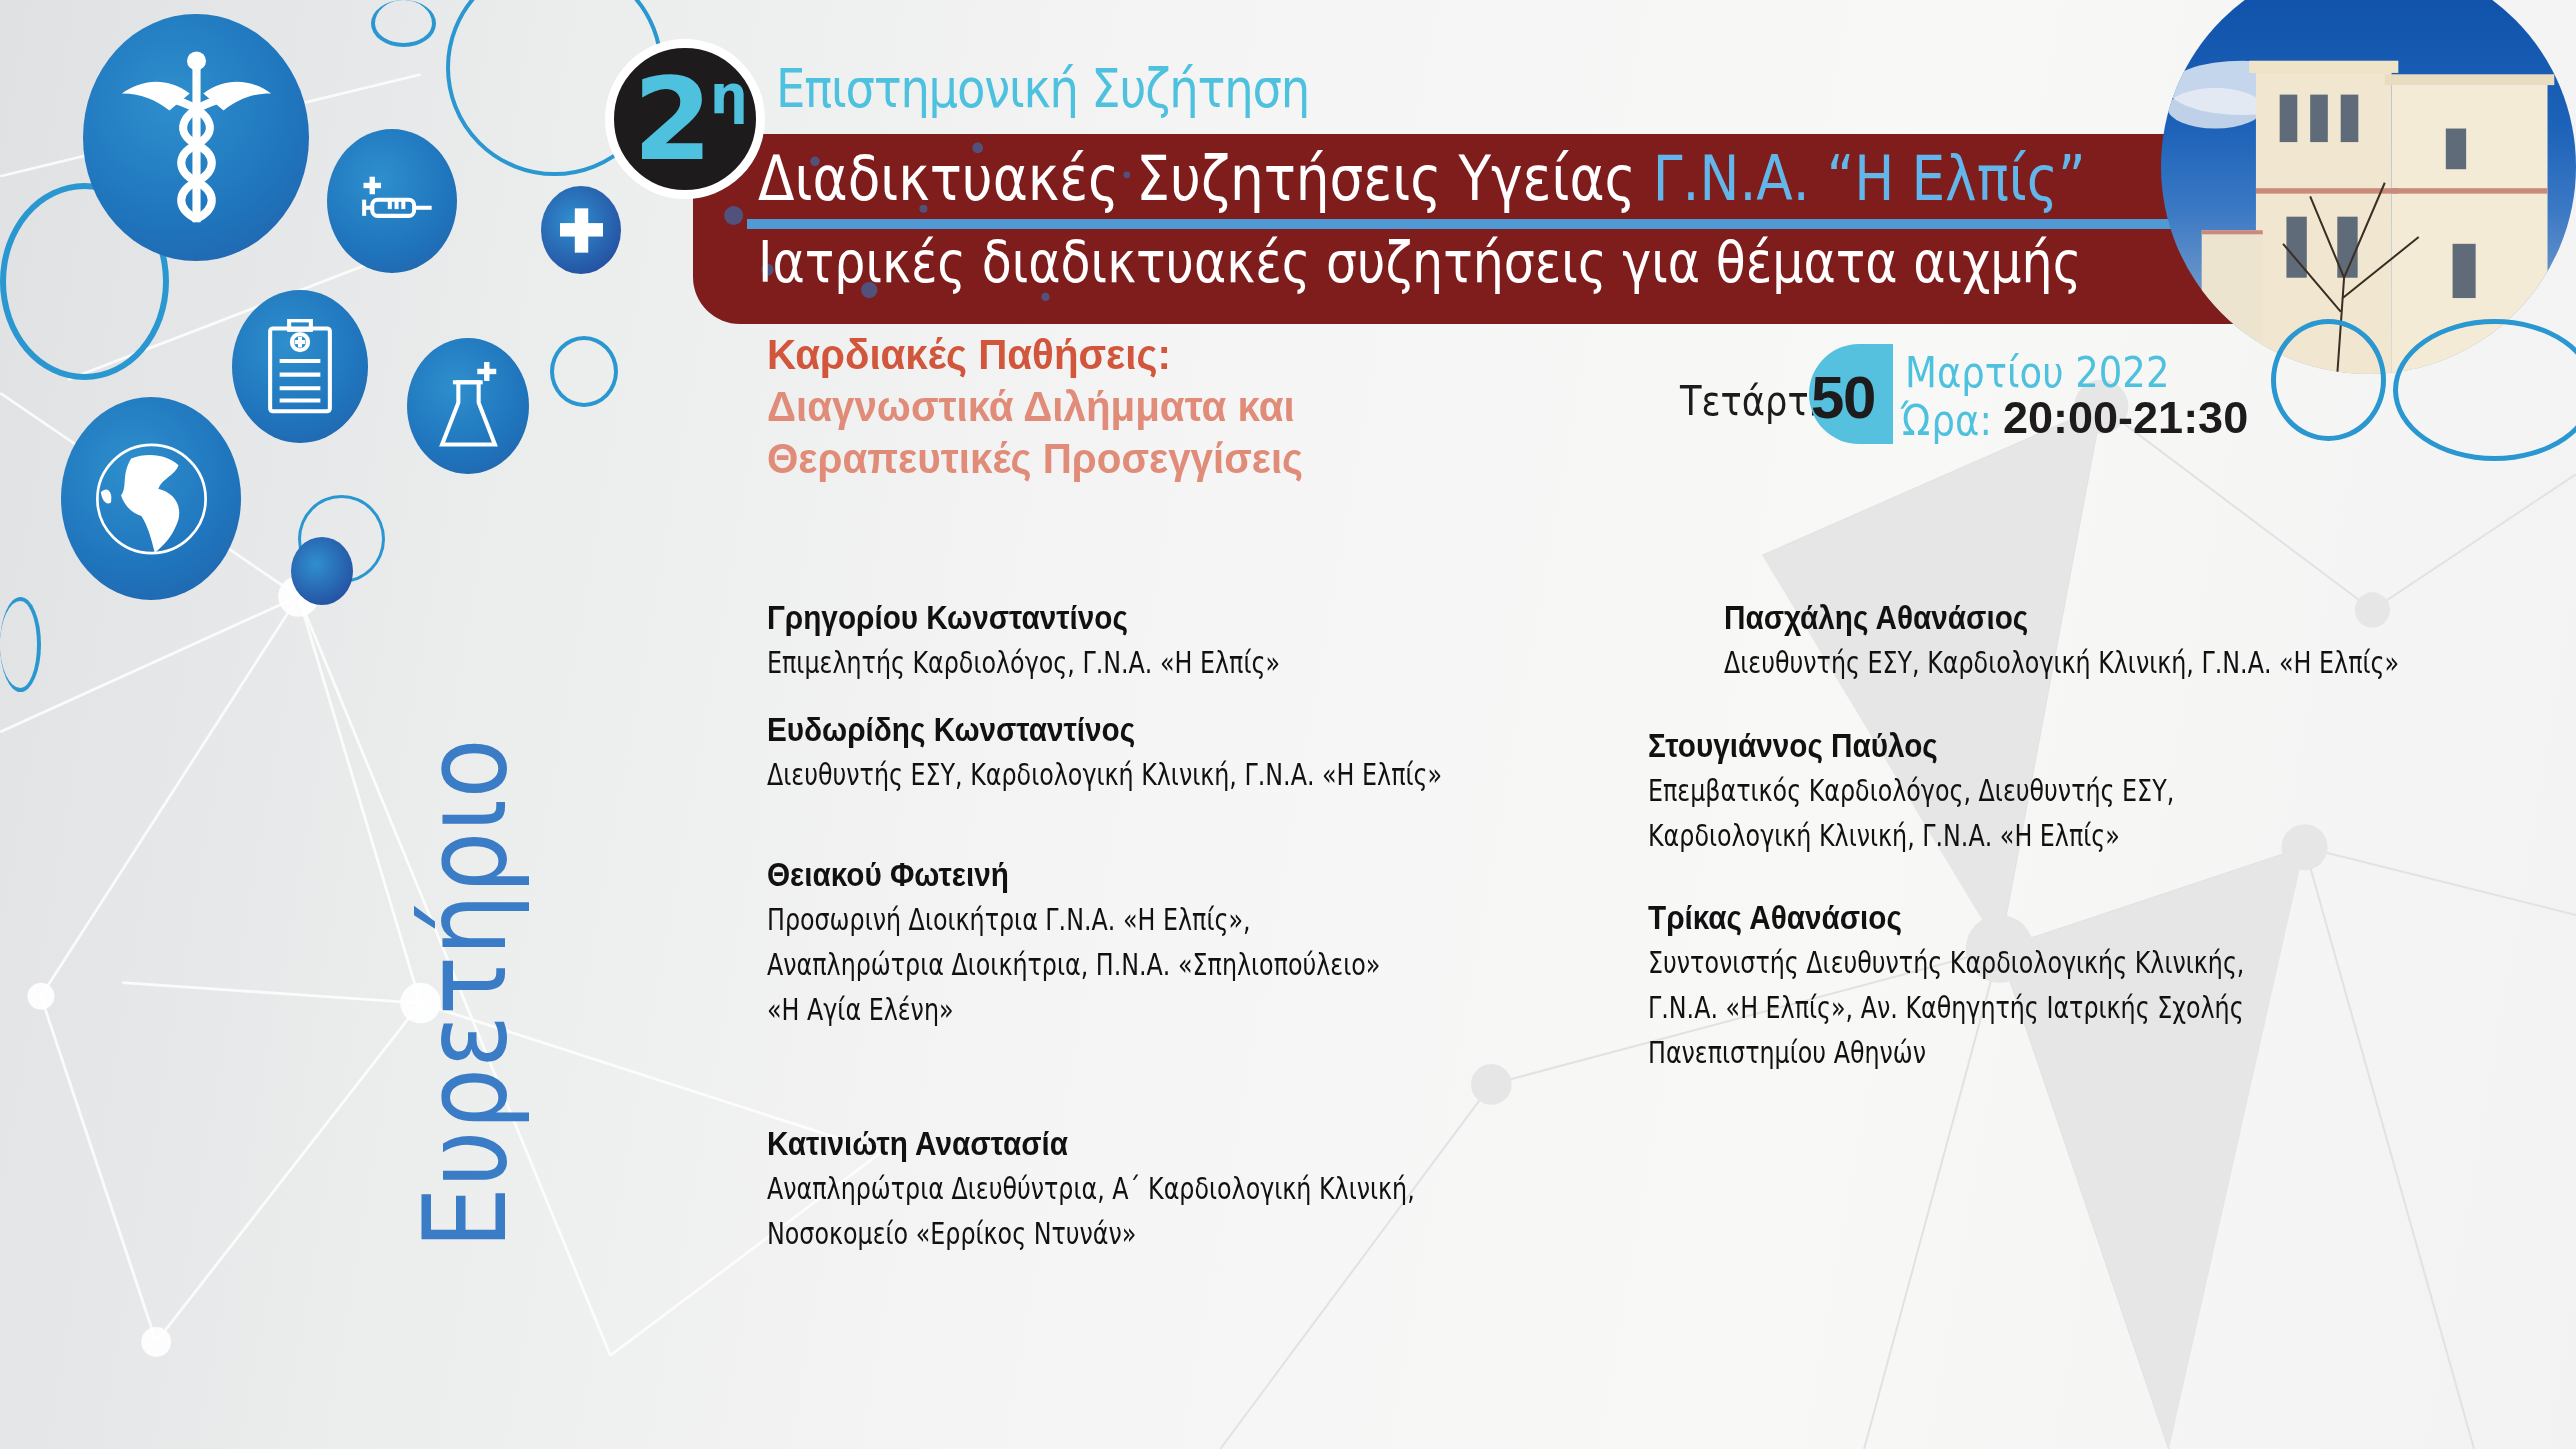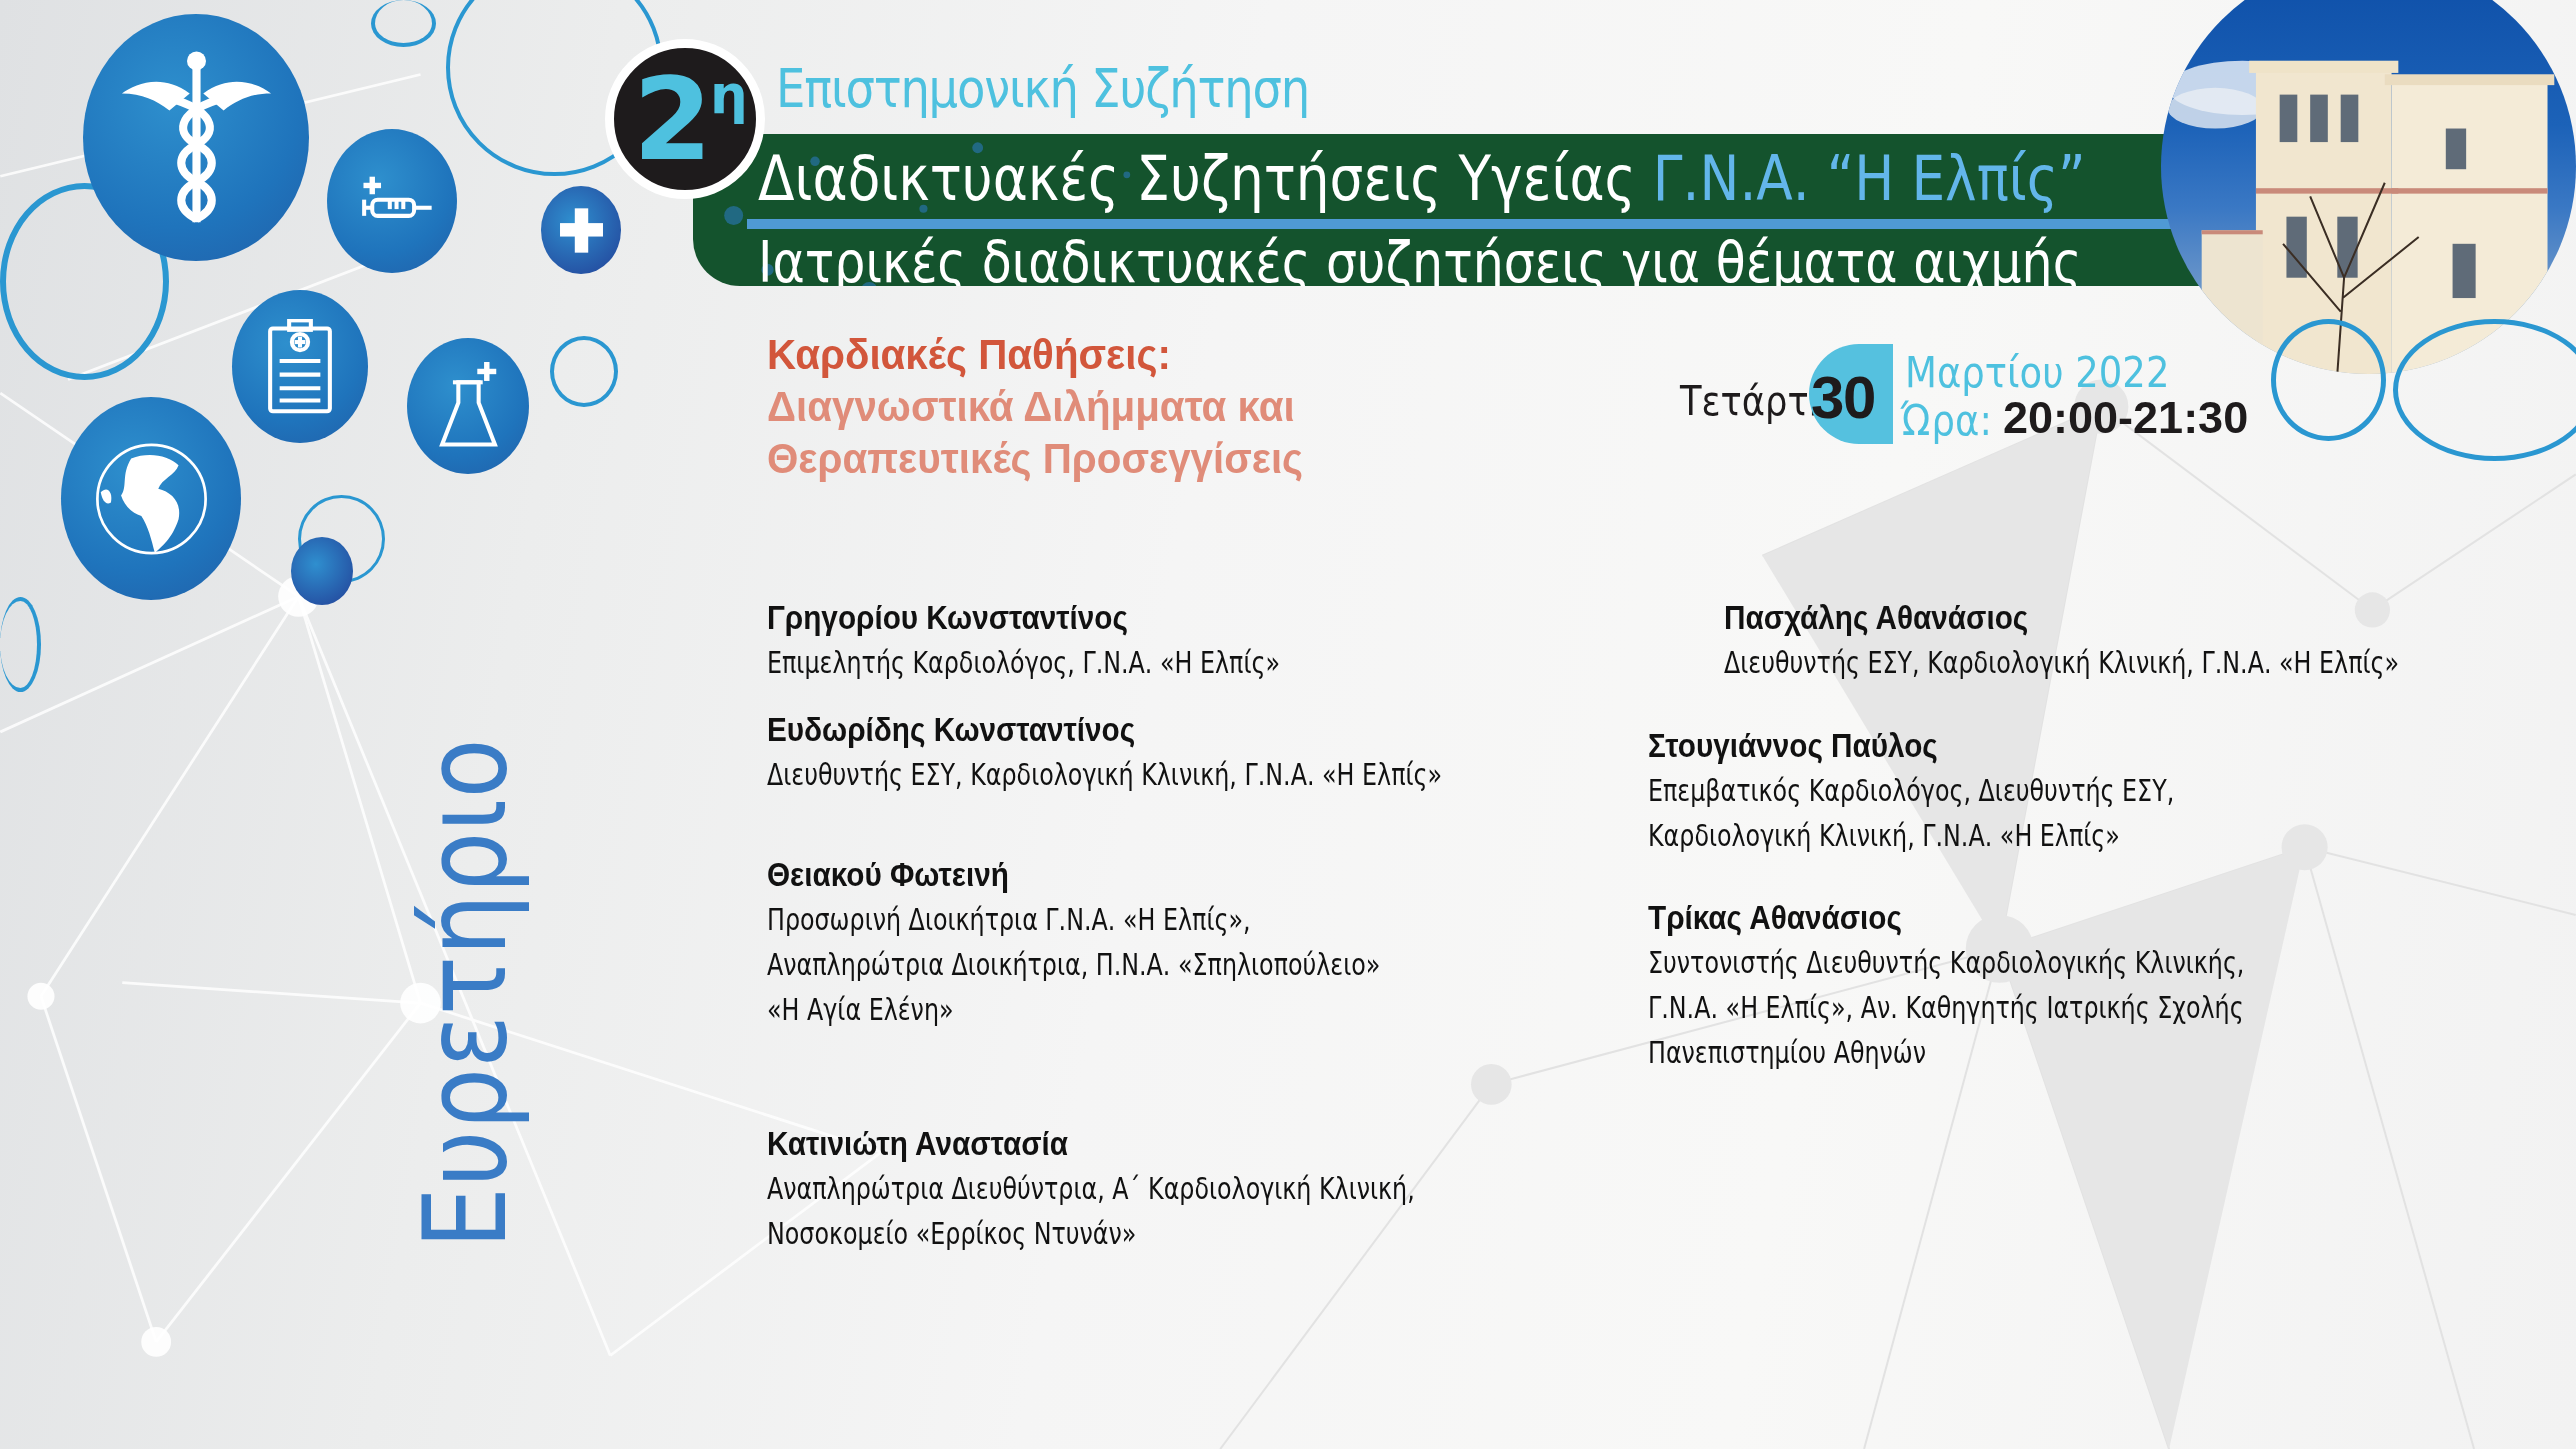--- a/index.html
+++ b/index.html
@@ -26,22 +26,22 @@
     font-family:"DejaVu Sans", sans-serif;
   }
 
   .eyebrow {
     position:absolute; left:776px; top:62px; font-size:54px; line-height:1; color:#4ec1df;
     font-family:"DejaVu Sans", sans-serif; letter-spacing:-1.4px; transform:scaleX(0.86); transform-origin:left;
   }
 
   
   .banner {
-    position:absolute; left:693px; top:134px; width:1559px; height:152px;
-    background:#14532d; border-radius:0 0 0 47px; z-index:2; overflow:hidden;
+    position:absolute; left:693px; top:134px; width:1559px; height:190px;
+    background:#7f1d1d; border-radius:0 0 0 47px; z-index:2; overflow:hidden;
   }
   .banner-dots { position:absolute; inset:0; }
   .banner-title {
     position:absolute; left:65px; top:13.6px; white-space:nowrap; font-size:62px; line-height:1;
     font-family:"DejaVu Sans", sans-serif; color:#ffffff; transform:scaleX(0.86); transform-origin:left;
   }
   .banner-title .hl { color:#63b6ea; }
   .banner-stripe { position:absolute; left:54px; top:85px; width:1518px; height:9.5px; background:#4f9ad4; }
   .banner-sub {
     position:absolute; left:65px; top:100px; white-space:nowrap; font-size:57px; line-height:1;
@@ -272,21 +272,21 @@
 </div>
 
 <div class="subtitle">
   <div class="s1">Καρδιακές Παθήσεις:</div>
   <div class="s2">Διαγνωστικά Διλήμματα και</div>
   <div class="s3">Θεραπευτικές Προσεγγίσεις</div>
 </div>
 
 <div class="date-weekday">Τετάρτη</div>
 <div class="date-pill"></div>
-<div class="date-day">30</div>
+<div class="date-day">50</div>
 <div class="date-month">Μαρτίου 2022</div>
 <div class="date-time-label">Ώρα:</div>
 <div class="date-time">20:00-21:30</div>
 
 <div class="vlabel">Ευρετήριο</div>
 
 <div class="speaker" style="left:767px;top:586px;">
   <div class="name">Γρηγορίου Κωνσταντίνος</div>
   <div class="line">Επιμελητής Καρδιολόγος, Γ.Ν.Α. «Η Ελπίς»</div>
 </div>

